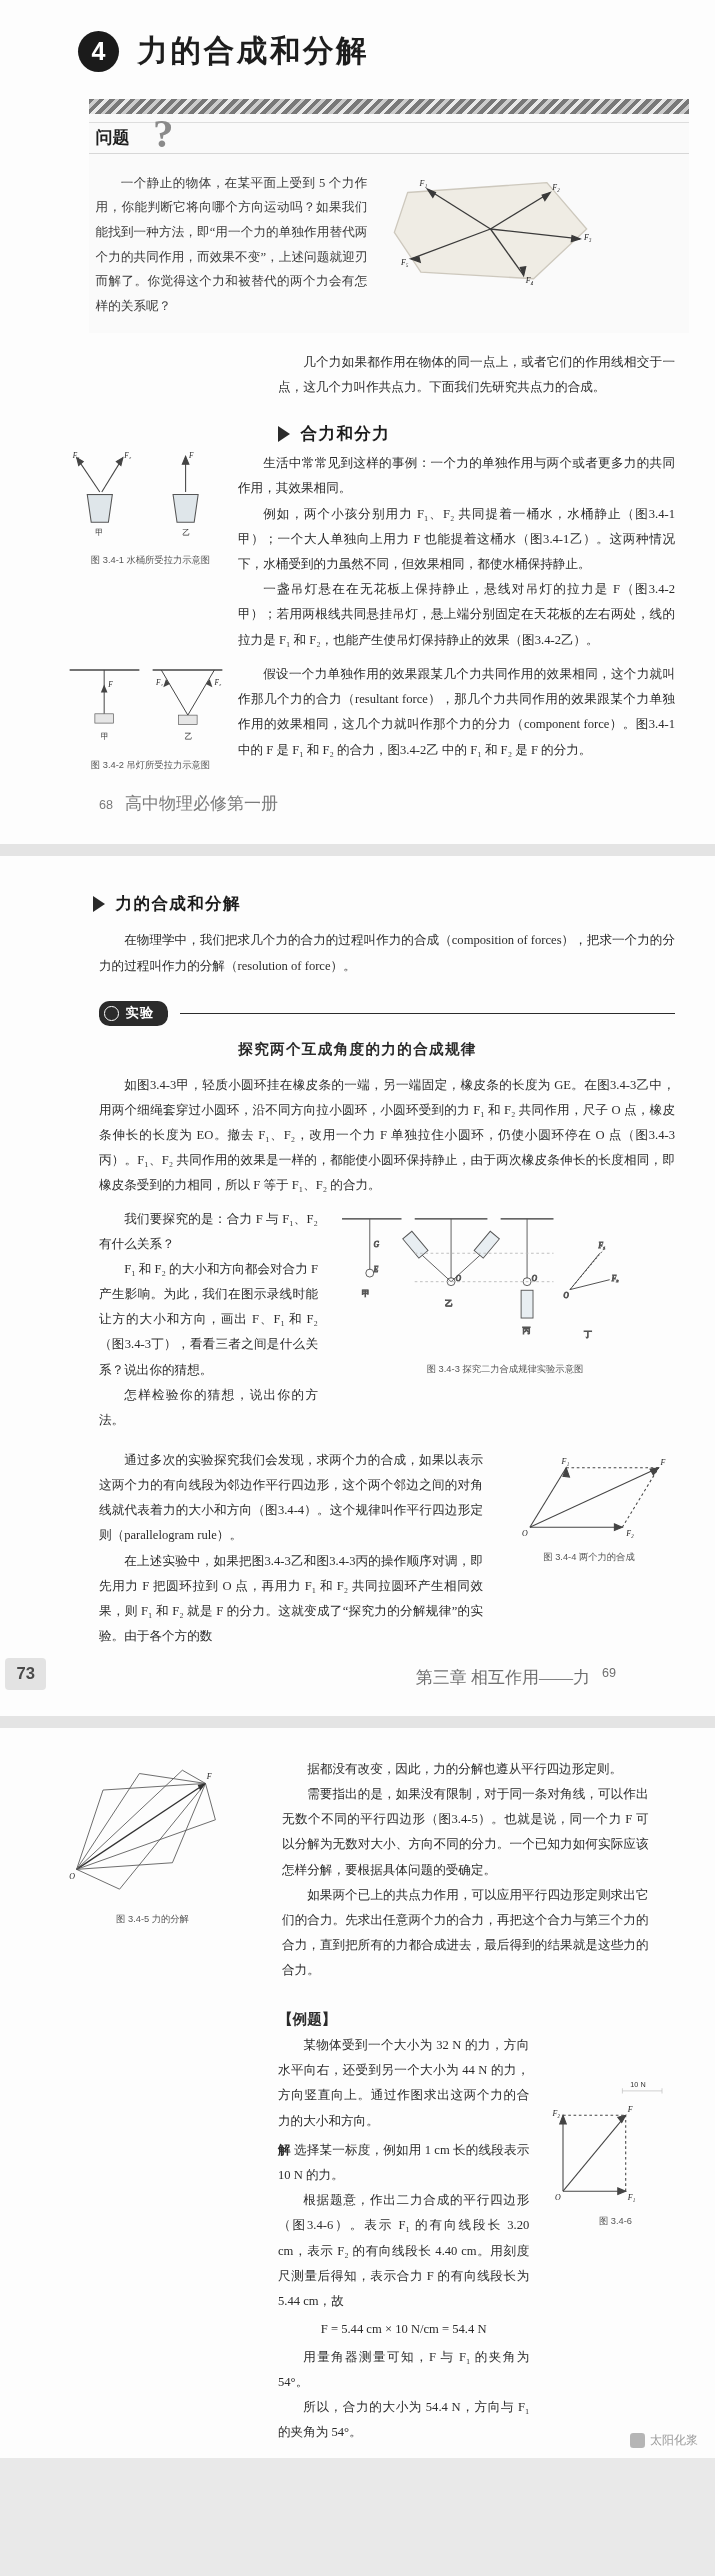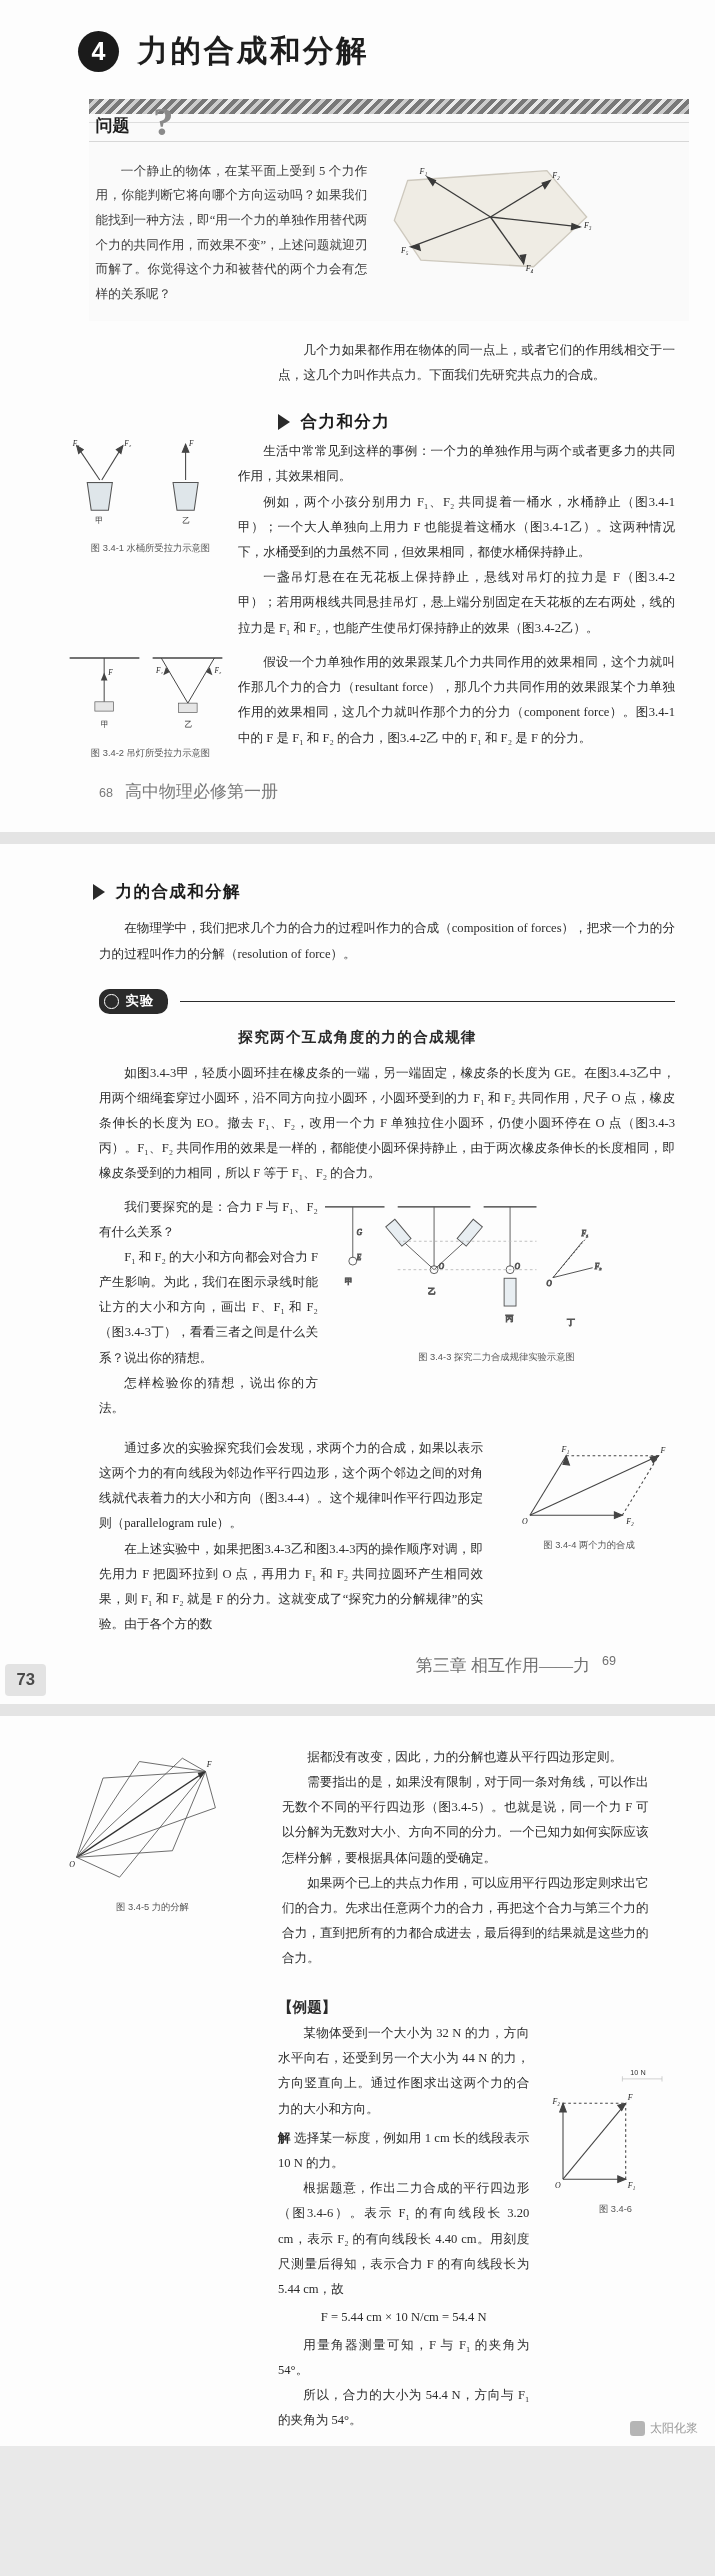--- a/index.html
+++ b/index.html
@@ -27,21 +27,21 @@
     font-size:30.5px; font-weight:bold; letter-spacing:2.6px; color:#1d1d1d;
   }
 
   
   .qbox { position:relative; margin:5.3px 26.5px 0 89px; background:#fafafa; padding-bottom:14.6px; }
   .qbox-stripe {
     height:14.6px;
     background:repeating-linear-gradient(135deg,#6d6d6d 0 4px,#c9c9c9 4px 7.3px,#6d6d6d 7.3px 11.3px,#e8e8e8 11.3px 14.6px);
     opacity:.92;
   }
-  .qbox-titlebar { position:relative; border-bottom:0.7px solid #d7d7d7; height:28px; }
+  .qbox-titlebar { position:relative; border-bottom:0.7px solid #d7d7d7; height:40px; }
   .qbox-titlebar:before {
     content:""; position:absolute; left:0; right:0; top:8px; height:0.7px; background:#ddd;
   }
   .qbox-label {
     position:absolute; left:6.6px; bottom:4px;
     font-family:"Liberation Sans", sans-serif; font-size:17px; font-weight:bold; color:#1e1e1e;
   }
   .qbox-qmark {
     position:absolute; left:64px; bottom:-1.3px;
     font-family:"Liberation Serif", serif; font-size:41px; font-weight:bold; color:#8a8a8a; line-height:1;
@@ -65,21 +65,21 @@
   svg { display:block; }
 
   
   .footer { display:flex; align-items:baseline; gap:12px; padding:20px 0 22.5px 99px; color:#7a7a7a; }
   .footer-num { font-family:"Liberation Sans",sans-serif; font-size:12.6px; }
   .footer-txt { font-size:17px; }
   .footer-right { display:flex; justify-content:flex-end; gap:12px; padding:17px 99px 20px 0; color:#6f6f6f; }
 
   
   .page-badge {
-    position:absolute; left:5.3px; bottom:8px;
+    position:absolute; left:5.3px; bottom:26px;
     background:#e3e3e3; color:#4a4a4a;
     font-family:"Liberation Sans",sans-serif; font-size:16.6px; font-weight:bold;
     padding:6px 11.3px; border-radius:4px;
   }
 
   
   .exp-row { display:flex; align-items:center; gap:12px; margin:22.5px 0 0 99px; }
   .exp-badge {
     display:flex; align-items:center; gap:6.6px;
     background:#2b2b2b; color:#fff; border-radius:10.6px; padding:3.3px 13.2px 3.3px 5.3px;
@@ -237,21 +237,21 @@
     <span class="exp-badge">
       <span class="exp-dot"></span>
       <span>实验</span>
     </span>
     <span class="exp-rule"></span>
   </div>
   <div class="exp-sub">探究两个互成角度的力的合成规律</div>
 
   <div class="col-wide">如图3.4-3甲，轻质小圆环挂在橡皮条的一端，另一端固定，橡皮条的长度为 GE。在图3.4-3乙中，用两个细绳套穿过小圆环，沿不同方向拉小圆环，小圆环受到的力 F₁ 和 F₂ 共同作用，尺子 O 点，橡皮条伸长的长度为 EO。撤去 F₁、F₂，改用一个力 F 单独拉住小圆环，仍使小圆环停在 O 点（图3.4-3丙）。F₁、F₂ 共同作用的效果是一样的，都能使小圆环保持静止，由于两次橡皮条伸长的长度相同，即橡皮条受到的力相同，所以 F 等于 F₁、F₂ 的合力。</div>
 
-  <div style="display:flex;align-items:flex-start;margin:8px 40px 0 99px;">
+  <div style="display:flex;align-items:flex-start;margin:8px 40px 0 99px;gap:17px;">
     <div style="flex:0 0 219px;">
       <div style="font-size:12.6px;line-height:2.0;text-align:justify;text-indent:2em;">我们要探究的是：合力 F 与 F₁、F₂ 有什么关系？</div>
       <div style="font-size:12.6px;line-height:2.0;text-align:justify;text-indent:2em;">F₁ 和 F₂ 的大小和方向都会对合力 F 产生影响。为此，我们在图示录线时能让方的大小和方向，画出 F、F₁ 和 F₂（图3.4-3丁），看看三者之间是什么关系？说出你的猜想。</div>
       <div style="font-size:12.6px;line-height:2.0;text-align:justify;text-indent:2em;">怎样检验你的猜想，说出你的方法。</div>
     </div>
     <div style="flex:1;">
       <svg width="285" height="152" viewBox="0 0 430 230">
         <g stroke="#555" stroke-width="1.4" fill="none">
 
           <line x1="10" y1="18" x2="100" y2="18" stroke="#333" stroke-width="2"></line>

